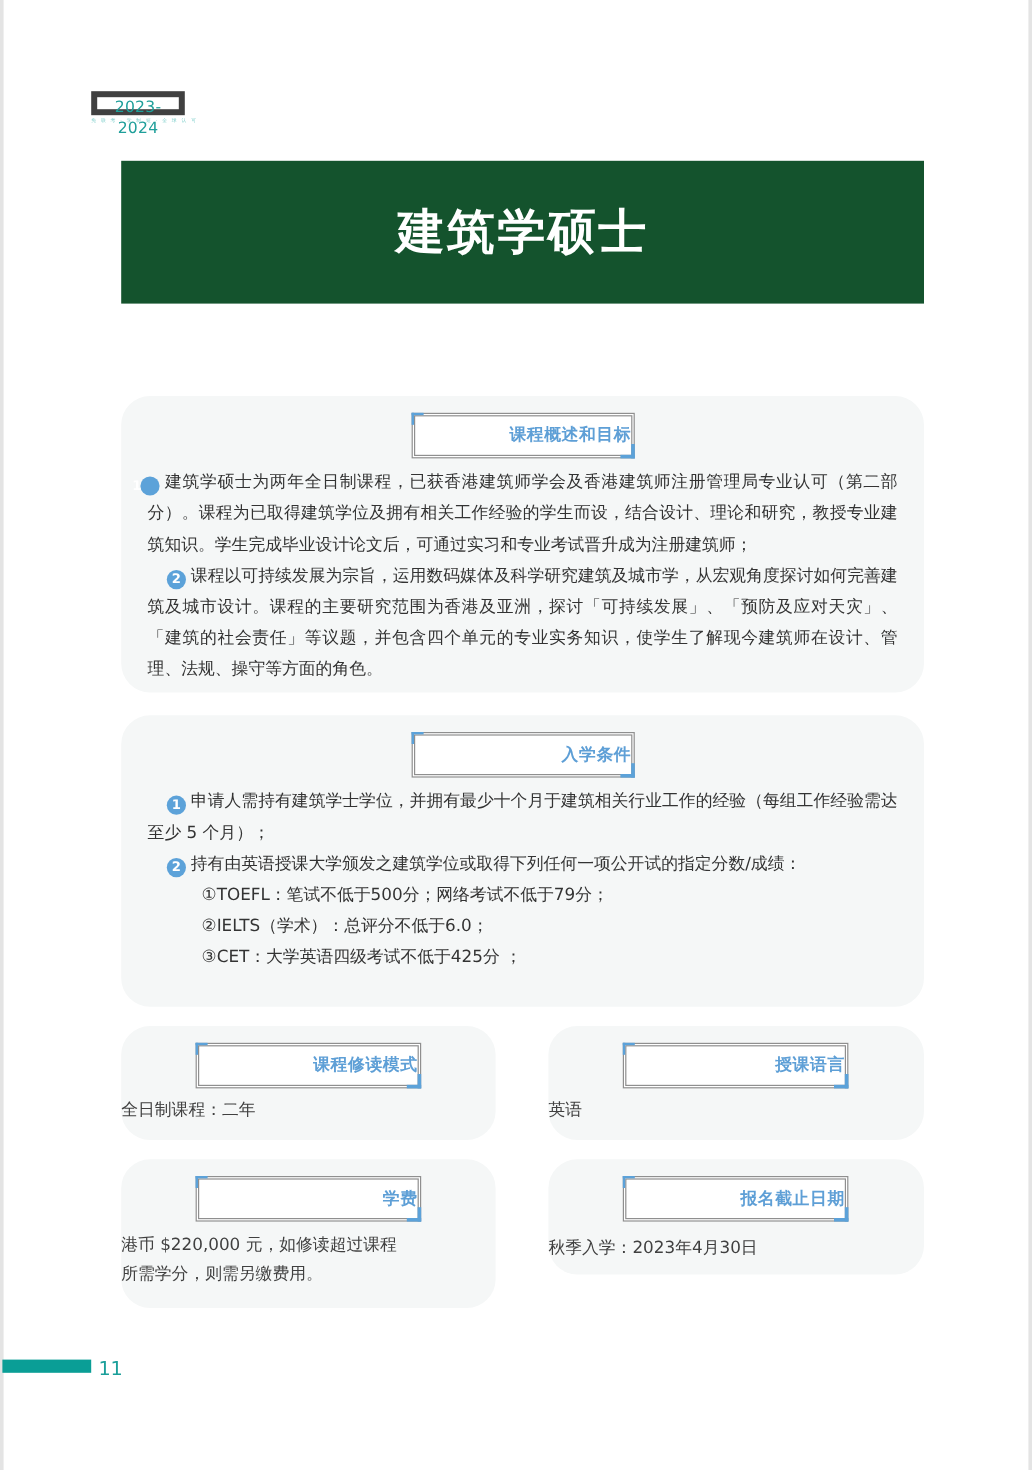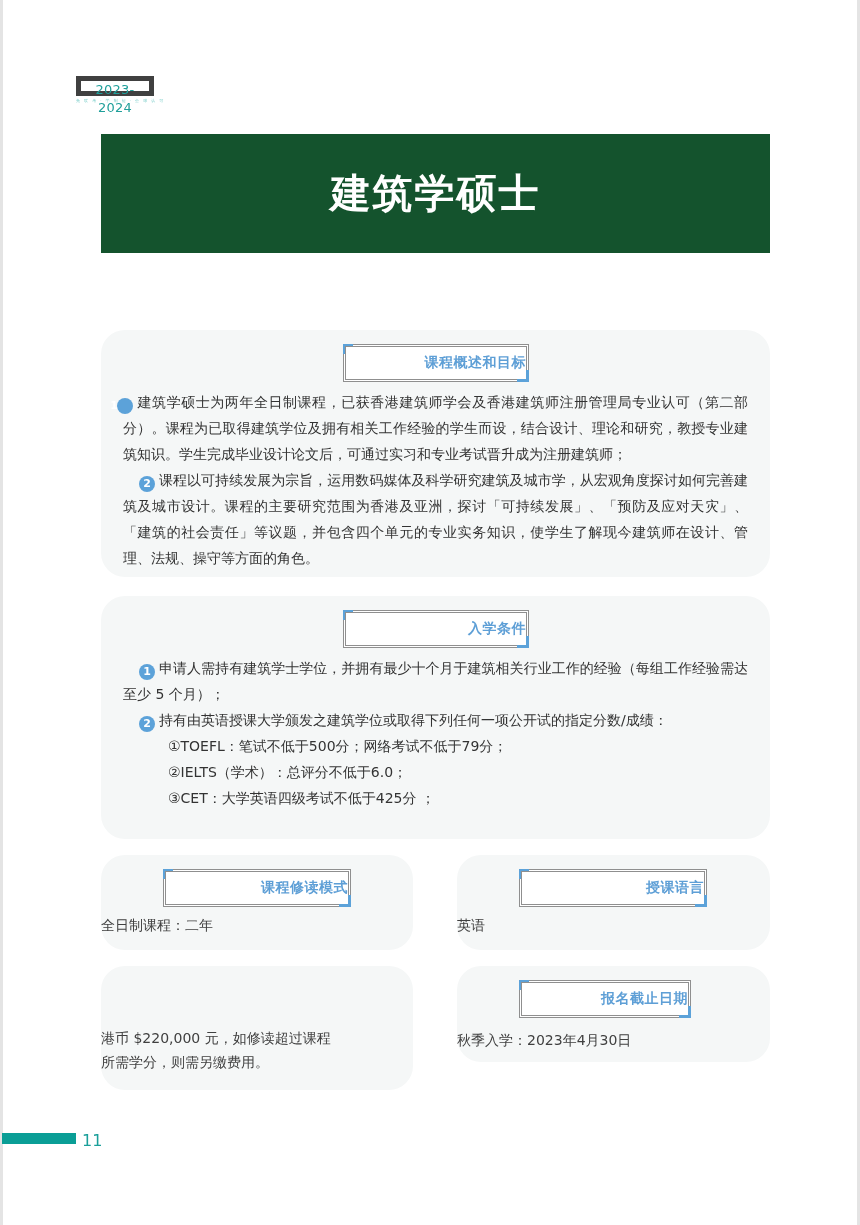--- a/index.html
+++ b/index.html
@@ -90,25 +90,28 @@
 </div>
 
 <div class="card" style="left:457px;top:855px;width:313px;height:95px;">
   <div class="card-head" style="left:62px;top:14px;width:188px;">
     <span>授课语言</span>
   </div>
   <div class="center-text" style="top:58px;">英语</div>
 </div>
 
 <div class="card" style="left:101px;top:966px;width:312px;height:124px;">
+  <div class="card-head" style="left:62px;top:14px;width:188px;">
+    <span>学费</span>
+  </div>
   <div class="center-text" style="top:60px;">港币 $220,000 元，如修读超过课程</div>
   <div class="center-text" style="top:84px;">所需学分，则需另缴费用。</div>
 </div>
 
 <div class="card" style="left:457px;top:966px;width:313px;height:96px;">
-  <div class="card-head" style="left:62px;top:14px;width:172px;">
+  <div class="card-head" style="left:62px;top:14px;width:188px;">
     <span>报名截止日期</span>
   </div>
   <div class="center-text" style="top:62px;">秋季入学：2023年4月30日</div>
 </div>
 
 <div class="footer-bar"></div>
 <div class="page-num">11</div>
 
 </body></html>

